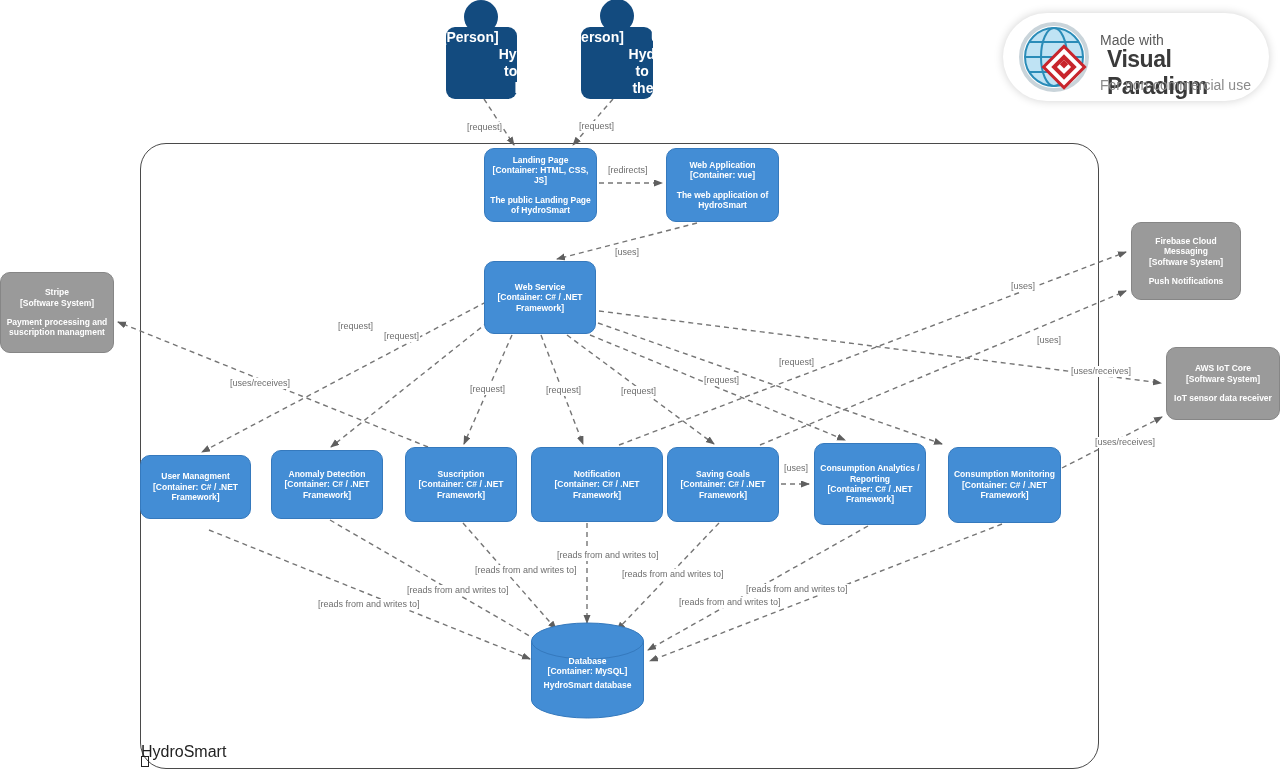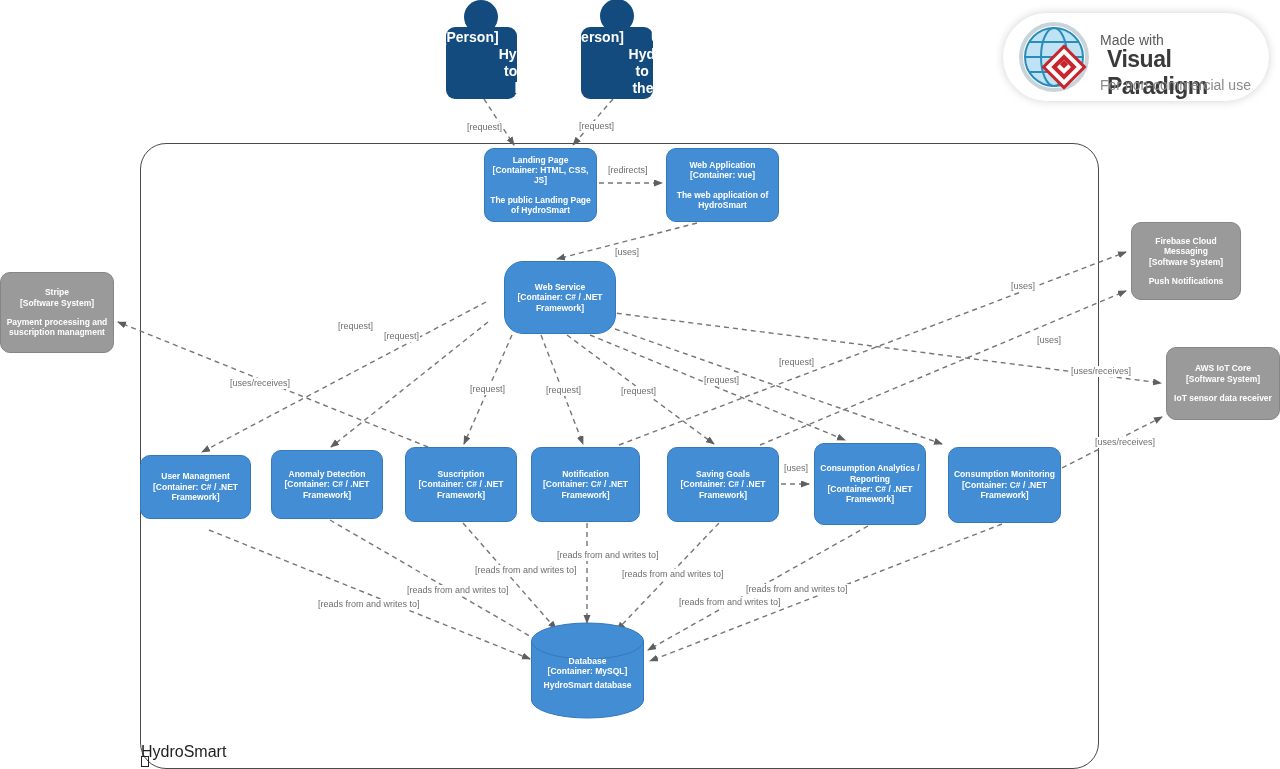--- a/index.html
+++ b/index.html
@@ -119,37 +119,37 @@
       <div class="node container" style="left: 484px; top: 148px; width: 113px; height: 74px;">
         <div class="t">Landing Page</div>
         <div class="m">[Container: HTML, CSS, JS]</div>
         <div class="d">The public Landing Page of HydroSmart</div>
       </div>
       <div class="node container" style="left: 666px; top: 148px; width: 113px; height: 74px;">
         <div class="t">Web Application</div>
         <div class="m">[Container: vue]</div>
         <div class="d">The web application of HydroSmart</div>
       </div>
-      <div class="node container" style="left: 504px; top: 261px; width: 112px; height: 73px; border-radius: 19px;">
+      <div class="node container" style="left: 484px; top: 261px; width: 112px; height: 73px;">
         <div class="t">Web Service</div>
         <div class="m">[Container: C# / .NET Framework]</div>
       </div>
       <div class="node container" style="left: 140px; top: 455px; width: 111px; height: 64px;">
         <div class="t">User Managment</div>
         <div class="m">[Container: C# / .NET Framework]</div>
       </div>
       <div class="node container" style="left: 271px; top: 450px; width: 112px; height: 69px;">
         <div class="t">Anomaly Detection</div>
         <div class="m">[Container: C# / .NET Framework]</div>
       </div>
       <div class="node container" style="left: 405px; top: 447px; width: 112px; height: 75px;">
         <div class="t">Suscription</div>
         <div class="m">[Container: C# / .NET Framework]</div>
       </div>
-      <div class="node container" style="left: 531px; top: 447px; width: 109px; height: 75px;">
+      <div class="node container" style="left: 531px; top: 447px; width: 132px; height: 75px;">
         <div class="t">Notification</div>
         <div class="m">[Container: C# / .NET Framework]</div>
       </div>
       <div class="node container" style="left: 667px; top: 447px; width: 112px; height: 75px;">
         <div class="t">Saving Goals</div>
         <div class="m">[Container: C# / .NET Framework]</div>
       </div>
       <div class="node container" style="left: 814px; top: 443px; width: 112px; height: 82px;">
         <div class="t">Consumption Analytics / Reporting</div>
         <div class="m">[Container: C# / .NET Framework]</div>

